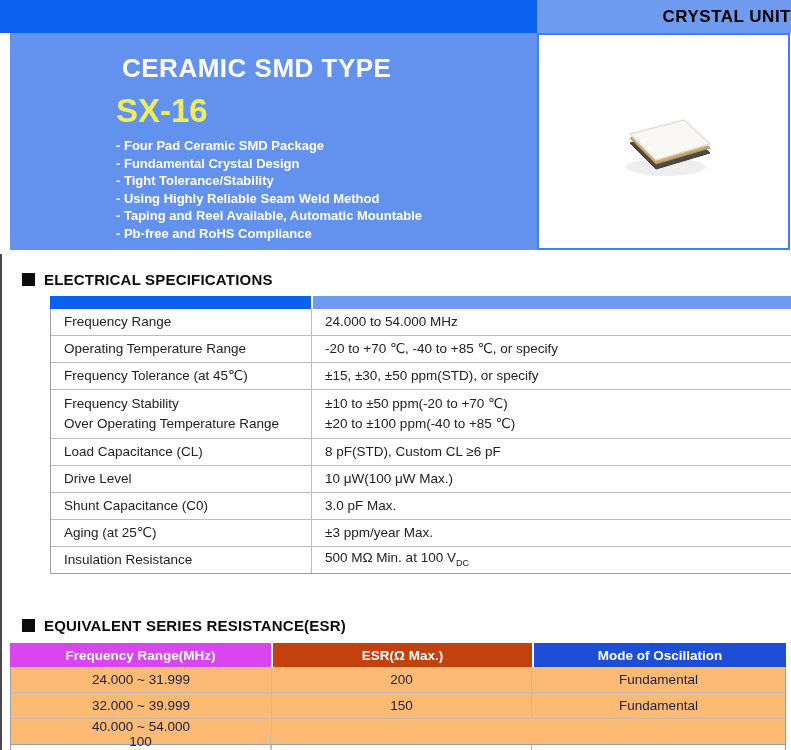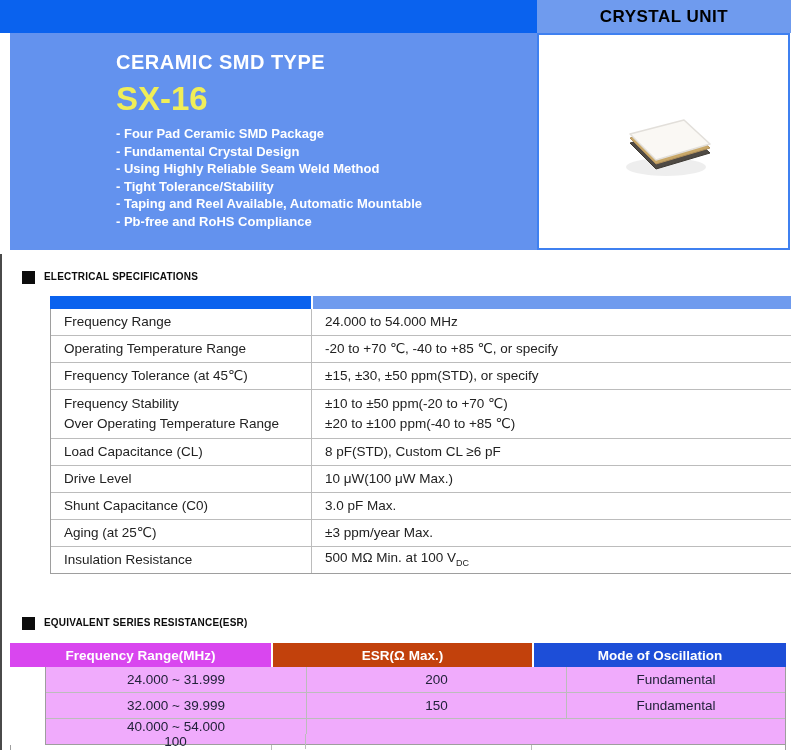--- a/index.html
+++ b/index.html
@@ -5,42 +5,42 @@
   html,body{margin:0;padding:0;}
   body{
     width:791px;height:750px;overflow:hidden;position:relative;background:#ffffff;
     font-family:"Liberation Sans","DejaVu Sans",sans-serif;
     -webkit-font-smoothing:antialiased;
   }
   
   .topbar{position:absolute;left:0;top:0;width:537px;height:33px;background:#0a62ee;}
   .toptab{
     position:absolute;left:537px;top:0;width:254px;height:33px;background:#6f9bee;
-    display:flex;align-items:center;justify-content:center;
+    display:flex;align-items:center;justify-content:flex-end;
     font-size:17px;font-weight:800;color:#000;letter-spacing:.5px;
   }
   
   .banner{
     position:absolute;left:10px;top:33px;width:527px;height:217px;background:#6392ee;
     box-sizing:border-box;padding:12px 0 0 106px;color:#fff;
   }
-  .product-type{font-size:20px;font-weight:700;letter-spacing:.5px;line-height:34px;margin:0;}
+  .product-type{font-size:26px;font-weight:700;letter-spacing:.5px;line-height:34px;margin:6px;}
   .model-name{font-size:33px;font-weight:700;color:#f0ee58;line-height:40px;margin:0 0 6px 0;}
   .feature-list{margin:0;padding:0;list-style:none;}
   .feature-list li{font-size:13px;font-weight:700;line-height:17.5px;color:#fff;}
   
   .product-box{
     position:absolute;left:537px;top:33px;width:253px;height:217px;background:#fff;
     border:2px solid #3f80f0;box-sizing:border-box;
     display:flex;align-items:center;justify-content:center;
   }
   
   .section-heading{
-    position:absolute;left:22px;display:flex;gap:9px;
-    font-size:10px;font-weight:700;color:#0c0c0c;letter-spacing:.2px;
+    position:absolute;left:22px;display:flex;align-items:center;gap:9px;
+    font-size:15px;font-weight:700;color:#0c0c0c;letter-spacing:.2px;
   }
   .sq{width:13px;height:13px;background:#0c0c0c;display:inline-block;flex:0 0 auto;}
   #elec-heading{top:271px;}
   #esr-heading{top:617px;}
   
   .elec-table{position:absolute;left:10px;top:296px;width:776px;margin-left:40px;}
   .elec-header{display:flex;height:13px;}
   .elec-header .h-left{width:261px;background:#0a62ee;}
   .elec-header .h-gap{width:2px;background:#fff;}
   .elec-header .h-right{flex:1;background:#6f9bee;}
@@ -57,21 +57,21 @@
   sub{font-size:9px;}
   
   .esr-table{position:absolute;left:10px;top:643px;width:776px;}
   .esr-header{display:flex;height:24px;}
   .esr-header .cell{display:flex;align-items:center;justify-content:center;
     color:#fff;font-size:13.5px;font-weight:700;}
   .esr-header .c1{width:261px;background:#d946ef;}
   .esr-header .c2{width:259px;background:#c2410c;}
   .esr-header .c3{flex:1;background:#1d4ed8;}
   .esr-header .gap{width:2px;background:#fff;}
-  .esr-body{border:1px solid #9e9e9e;border-top:none;background:#f0abfc;margin-left:35px;}
+  .esr-body{border:1px solid #9e9e9e;border-top:none;background:#fdba74;}
   .esr-row{display:flex;height:25px;border-bottom:1px solid #bcbcbc;}
   .esr-row:last-child{border-bottom:none;flex-direction:column;}
   .esr-row .cell{display:flex;align-items:center;justify-content:center;
     font-size:13.5px;color:#22223a;}
   .esr-row .c1{width:261px;border-right:1px solid #bcbcbc;box-sizing:border-box;}
   .esr-row .c2{width:260px;border-right:1px solid #bcbcbc;box-sizing:border-box;}
   .esr-row .c3{flex:1;}
   .esr-stub{display:flex;height:7px;border-left:1px solid #9e9e9e;border-right:1px solid #9e9e9e;background:#fff;}
   .esr-stub div{box-sizing:border-box;}
   .esr-stub .c1{width:261px;border-right:1px solid #bcbcbc;}
@@ -87,22 +87,22 @@
 <div class="toptab">
   <span>CRYSTAL UNIT</span>
 </div>
 
 <div class="banner">
   <div class="product-type">CERAMIC SMD TYPE</div>
   <div class="model-name">SX-16</div>
   <ul class="feature-list" id="feature-list">
       <li>- Four Pad Ceramic SMD Package</li>
       <li>- Fundamental Crystal Design</li>
+      <li>- Tight Tolerance/Stability</li>
       <li>- Using Highly Reliable Seam Weld Method</li>
-      <li>- Tight Tolerance/Stability</li>
       <li>- Taping and Reel Available, Automatic Mountable</li>
       <li>- Pb-free and RoHS Compliance</li>
     </ul>
 </div>
 
 <div class="product-box">
   <svg width="120" height="90" viewBox="0 0 120 90">
     <ellipse cx="62" cy="70" rx="40" ry="9" fill="#e3e3e3" opacity="0.6"></ellipse>
     <polygon points="26,46 80,32 106,56 52,72" fill="#4f4a44" stroke="#3d3933" stroke-width="1" stroke-linejoin="round"></polygon>
     <polygon points="26,41 80,27 106,51 52,67" fill="#c9a868" stroke="#b2905a" stroke-width="1" stroke-linejoin="round"></polygon>

